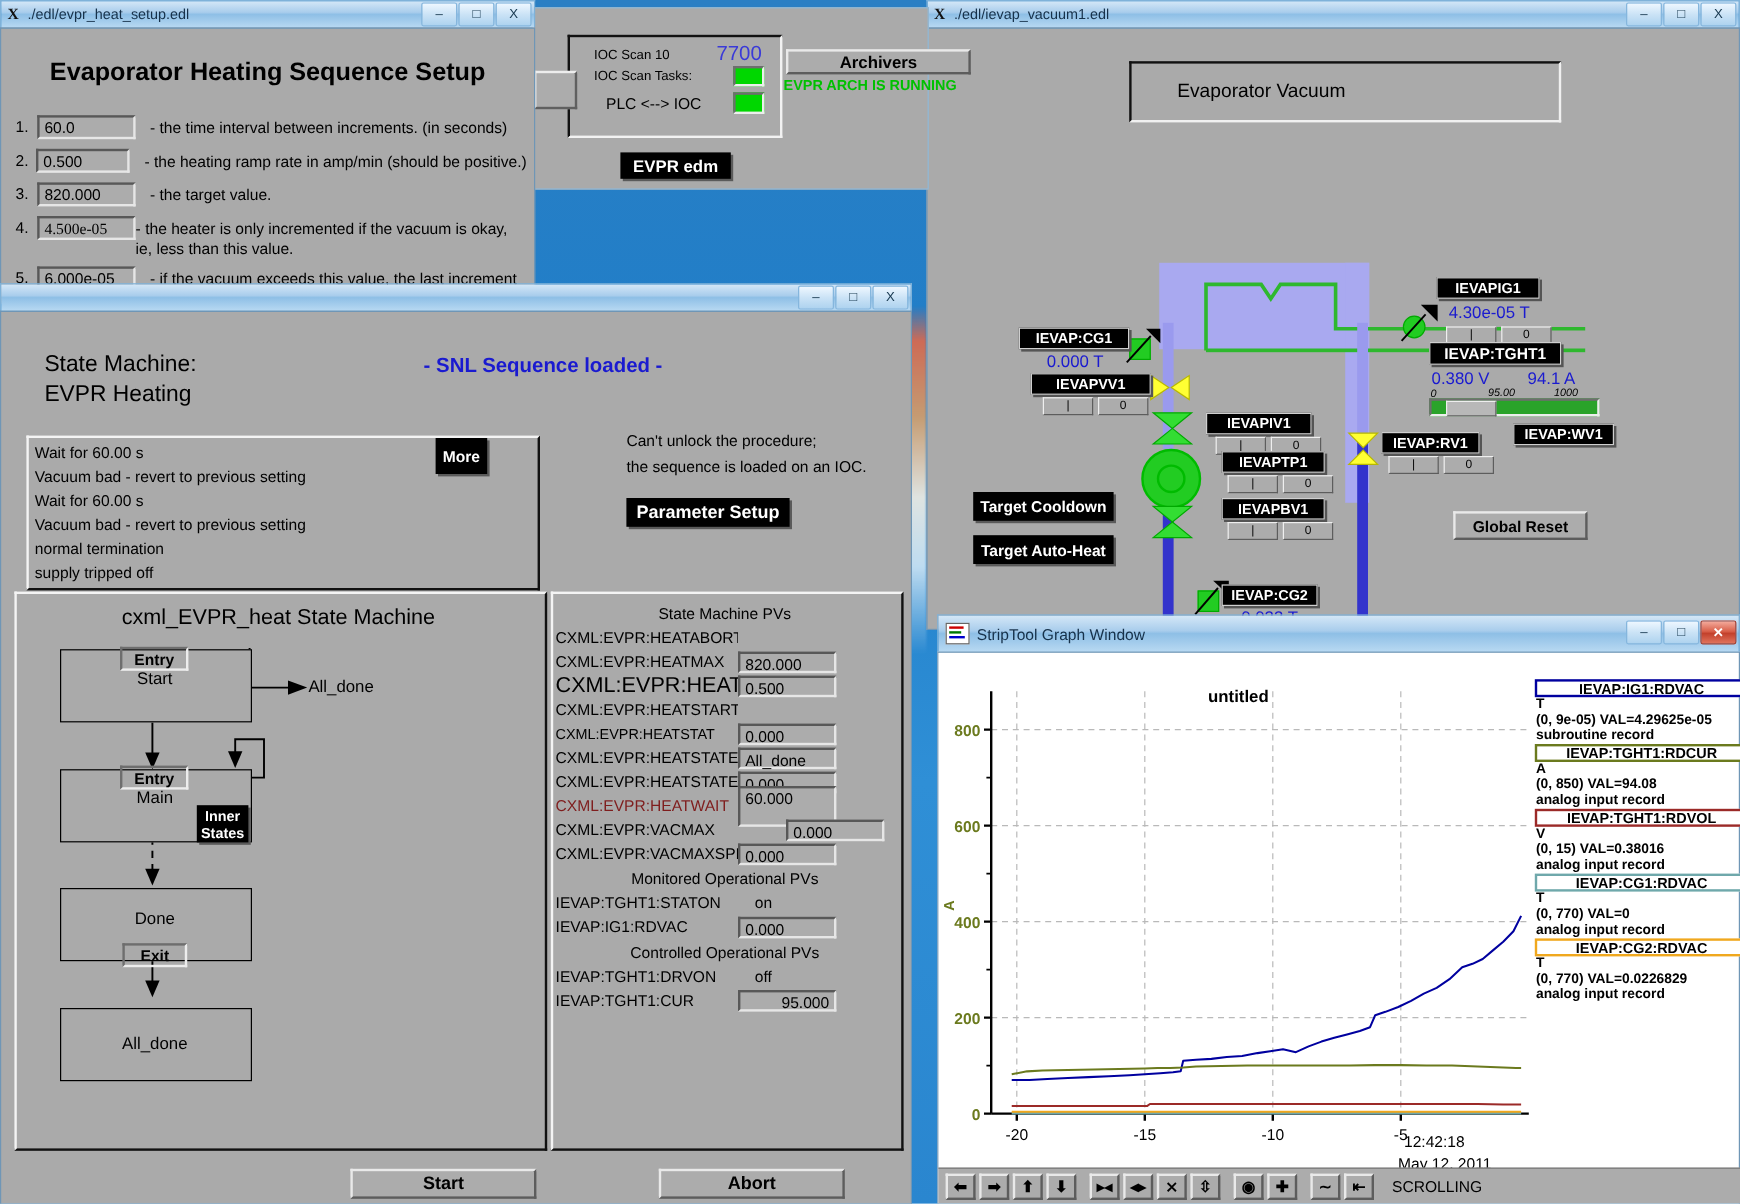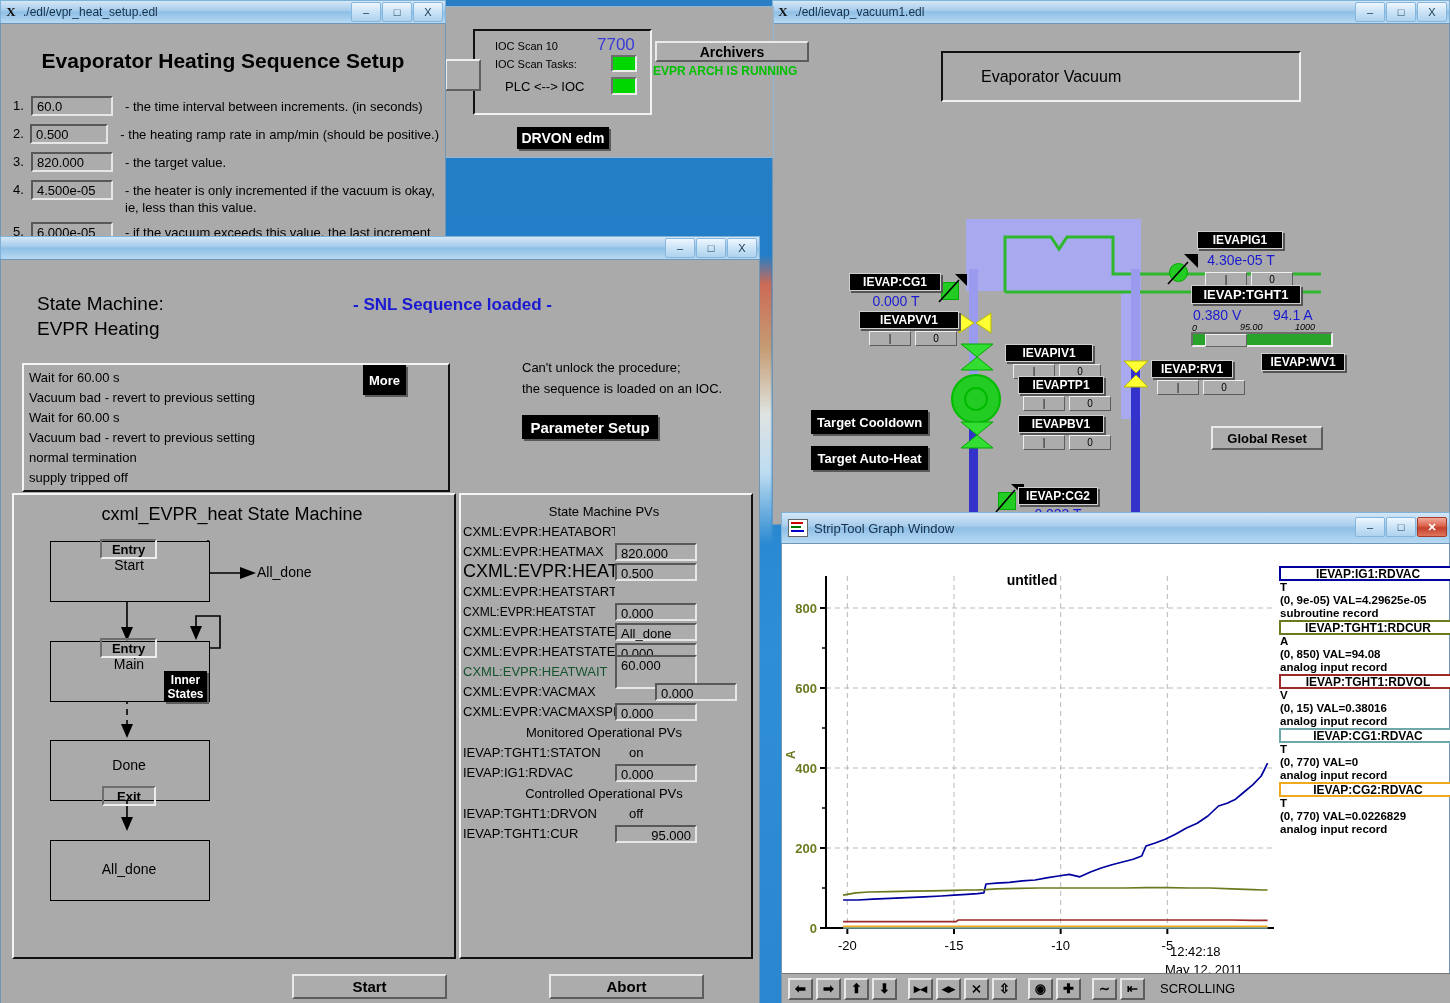--- a/index.html
+++ b/index.html
@@ -231,21 +231,21 @@
   <div style="position:absolute;left:28px;top:22px;width:175px;height:82px;
     border-top:2px solid #111;border-left:2px solid #111;
     border-right:2px solid #f2f2f2;border-bottom:2px solid #f2f2f2;"></div>
   <div class="mtxt" style="position:absolute;left:50px;top:33px;font-size:11px;">IOC Scan 10</div>
   <div style="position:absolute;left:152px;top:28px;font-size:17px;color:#3a3ad8;">7700</div>
   <div class="mtxt" style="position:absolute;left:50px;top:51px;font-size:11px;">IOC Scan Tasks:</div>
   <div class="sunk" style="position:absolute;left:166px;top:48px;width:22px;height:13px;background:#00d700;"></div>
   <div class="mtxt" style="position:absolute;left:60px;top:72px;font-size:13px;">PLC &lt;--&gt; IOC</div>
   <div class="sunk" style="position:absolute;left:166px;top:70px;width:22px;height:14px;background:#00d700;"></div>
   <div class="blkbtn" style="position:absolute;left:72px;top:120px;width:92px;height:22px;font-size:14px;">
-    <span>DRVON edm</span>
+    <span>EVPR edm</span>
   </div>
   <div class="greybtn" style="position:absolute;left:210px;top:34px;width:154px;height:21px;font-size:14px;">
     <span>Archivers</span>
   </div>
   <div style="position:absolute;left:208px;top:57px;font-size:12px;font-weight:bold;color:#00c000;white-space:nowrap;">EVPR ARCH IS RUNNING</div>
   <div class="rais" style="position:absolute;left:0px;top:52px;width:32px;height:28px;"></div>
 </div>
 
 <div class="win" style="left:0px;top:0px;width:446px;height:250px;">
   <div class="tbar">
@@ -270,21 +270,21 @@
           <div class="field" style="width: 82px; height: 20px; margin-right: 12px;">0.500</div>
           <div style="font-size: 13px; line-height: 17px; white-space: pre; padding-top: 2px;">- the heating ramp rate in amp/min (should be positive.)</div>
         </div>
         <div style="display: flex; align-items: flex-start; margin-bottom: 8px;">
           <div style="width: 18px; font-size: 13px; padding-top: 2px;">3.</div>
           <div class="field" style="width: 82px; height: 20px; margin-right: 12px;">820.000</div>
           <div style="font-size: 13px; line-height: 17px; white-space: pre; padding-top: 2px;">- the target value.</div>
         </div>
         <div style="display: flex; align-items: flex-start; margin-bottom: 6px;">
           <div style="width: 18px; font-size: 13px; padding-top: 2px;">4.</div>
-          <div class="field" style="width: 82px; height: 20px; margin-right: 12px;">4.500e-05</div>
+          <div class="field" style="width: 82px; height: 20px;  font-family: Liberation Serif, serif;">4.500e-05</div>
           <div style="font-size: 13px; line-height: 17px; white-space: pre; padding-top: 2px;">- the heater is only incremented if the vacuum is okay,
 ie, less than this value.</div>
         </div>
         <div style="display: flex; align-items: flex-start; margin-bottom: 8px;">
           <div style="width: 18px; font-size: 13px; padding-top: 2px;">5.</div>
           <div class="field" style="width: 82px; height: 20px; margin-right: 12px;">6.000e-05</div>
           <div style="font-size: 13px; line-height: 17px; white-space: pre; padding-top: 2px;">- if the vacuum exceeds this value, the last increment
 of the heater is backed off.</div>
         </div>
       </div>
@@ -403,21 +403,21 @@
         </div>
         <div style="display: flex; align-items: center; height: 19px; margin-bottom: 1px;">
           <div style="width: 152px; font-size: 13px; color: rgb(0, 0, 0); overflow: hidden; white-space: nowrap;">CXML:EVPR:HEATSTATE</div>
           <div class="field" style="width: 82px; height: 18px; font-size: 13px;">All_done</div>
         </div>
         <div style="display: flex; align-items: center; height: 19px; margin-bottom: 1px;">
           <div style="width: 152px; font-size: 13px; color: rgb(0, 0, 0); overflow: hidden; white-space: nowrap;">CXML:EVPR:HEATSTATENO</div>
           <div class="field" style="width: 82px; height: 18px; font-size: 13px;">0.000</div>
         </div>
         <div style="display: flex; align-items: center; height: 19px; margin-bottom: 1px;">
-          <div style="width: 152px; font-size: 13px; color: #14532d; overflow: hidden; white-space: nowrap;">CXML:EVPR:HEATWAIT</div>
+          <div style="width: 152px; font-size: 13px; color: #7f1d1d; overflow: hidden; white-space: nowrap;">CXML:EVPR:HEATWAIT</div>
           <div class="field" style="width: 82px; height: 34px; font-size: 13px;">60.000</div>
         </div>
         <div style="display: flex; align-items: center; height: 19px; margin-bottom: 1px; gap: 40px;">
           <div style="width: 152px; font-size: 13px; color: rgb(0, 0, 0); overflow: hidden; white-space: nowrap;">CXML:EVPR:VACMAX</div>
           <div class="field" style="width: 82px; height: 18px; font-size: 13px;">0.000</div>
         </div>
         <div style="display: flex; align-items: center; height: 19px; margin-bottom: 1px;">
           <div style="width: 152px; font-size: 13px; color: rgb(0, 0, 0); overflow: hidden; white-space: nowrap;">CXML:EVPR:VACMAXSPIKE</div>
           <div class="field" style="width: 82px; height: 18px; font-size: 13px;">0.000</div>
         </div>

